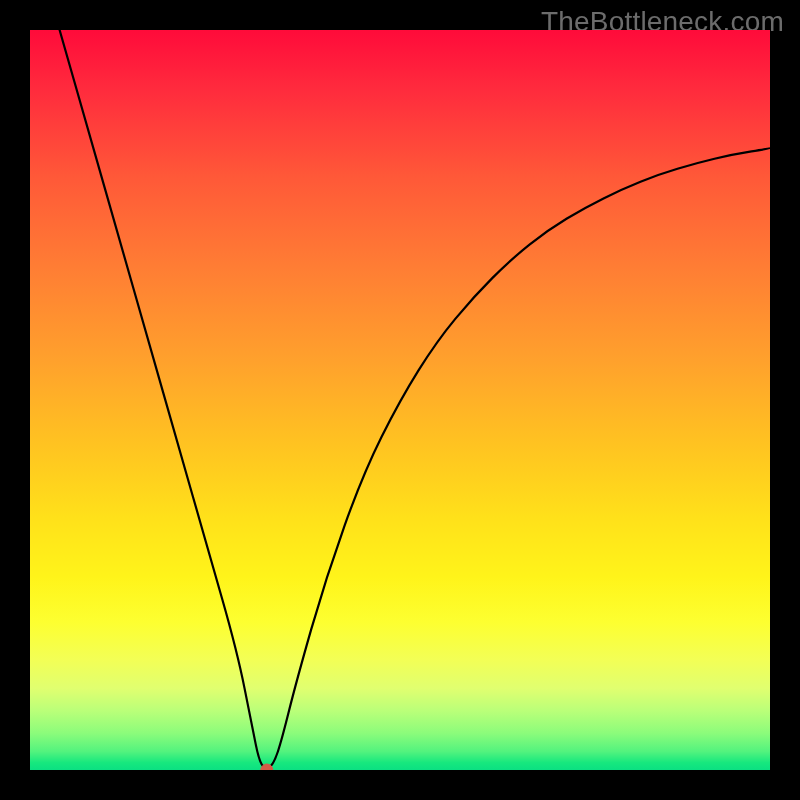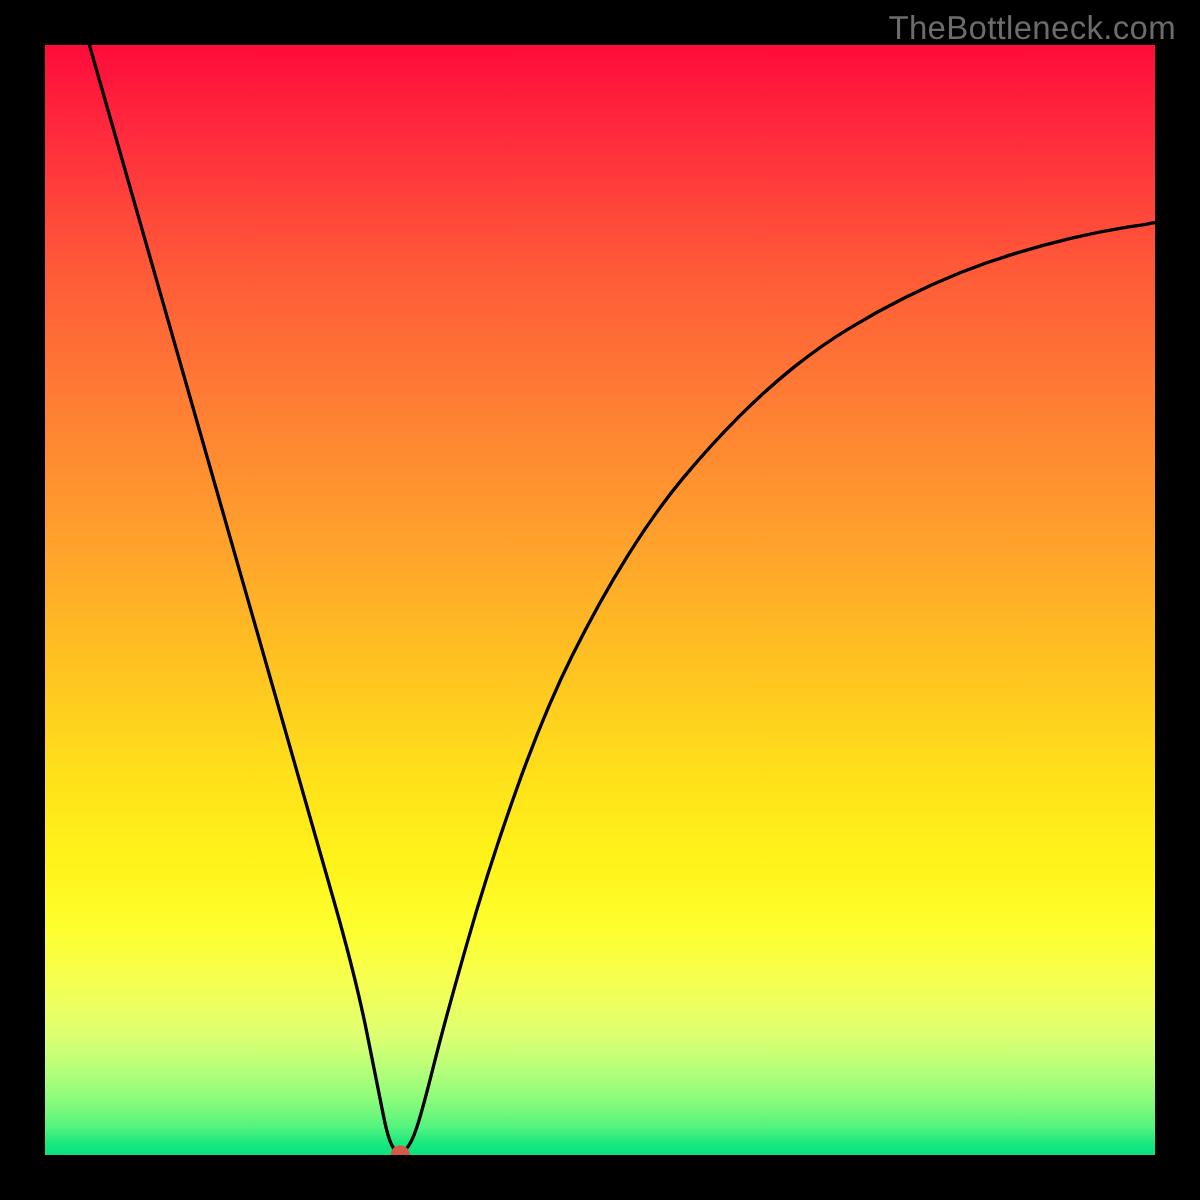--- a/index.html
+++ b/index.html
@@ -41,21 +41,21 @@
       #53f37e 97.5%,
       #17e87e 99%,
       #0be082 100%
     );
   }
   .watermark {
     position: absolute;
     top: 6px;
     right: 16px;
     color: #6c6c6c;
-    font-size: 22px;
+    font-size: 28px;
     font-weight: 500;
     letter-spacing: 0.2px;
   }
   .curve-svg {
     position: absolute;
     left: 0;
     top: 0;
     width: 740px;
     height: 740px;
   }

